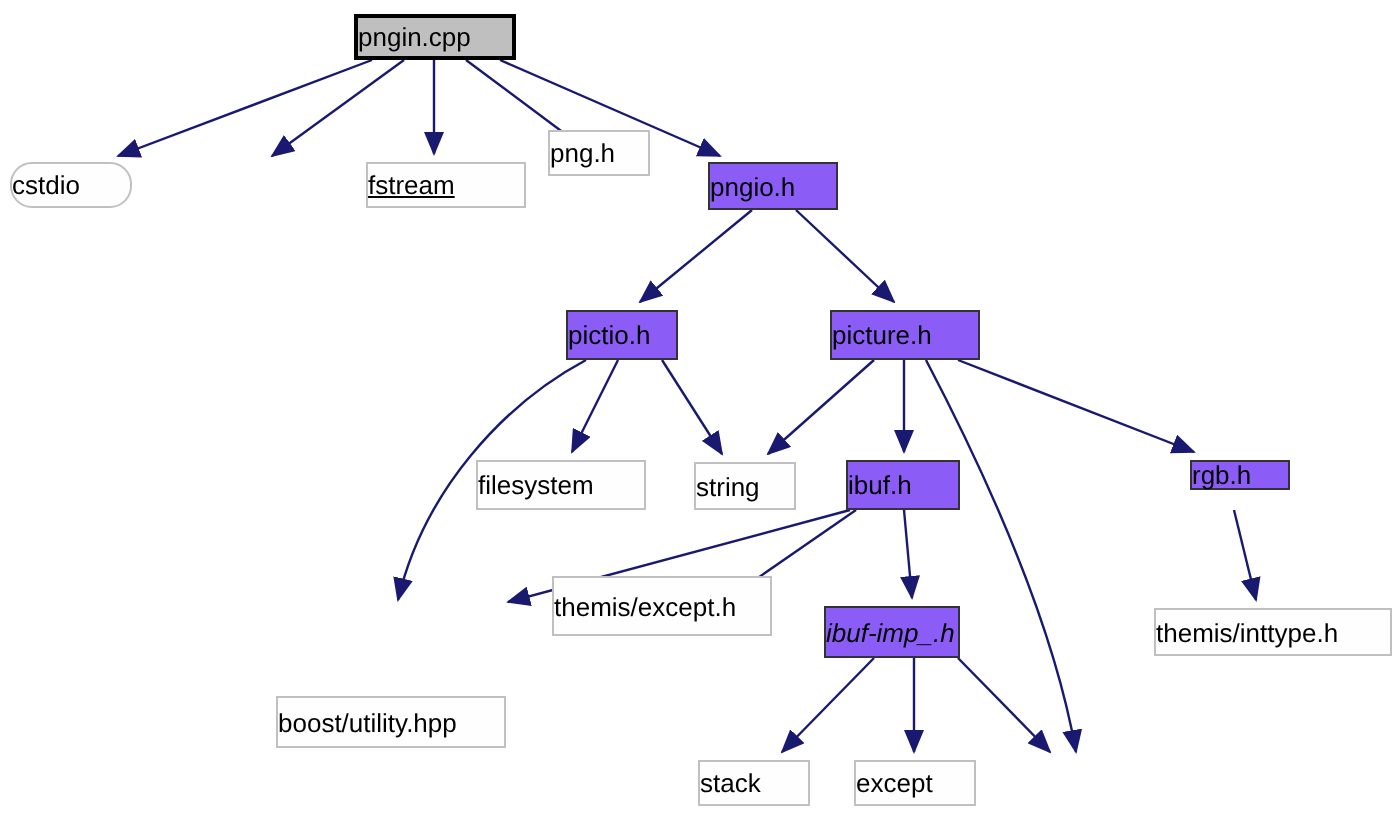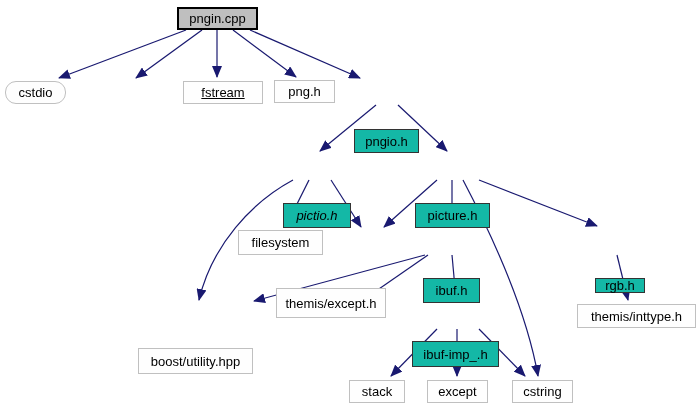--- a/index.html
+++ b/index.html
@@ -19,28 +19,28 @@
   #edges path {
     fill: none;
     stroke: var(--edge, #191970);
     stroke-width: 1.2;
   }
   .node {
     position: absolute;
     box-sizing: border-box;
     display: flex;
     align-items: center;
-    justify-content: center;
+    justify-content: flex-start;
     font-size: 13px;
     color: var(--node-text, #000000);
     white-space: nowrap;
     background: #fefefe;
   }
   .node.plain { border: 1px solid var(--plain-border, #c0c0c0); }
-  .node.doc   { border: 1px solid var(--doc-border, #333333); background: #14b8a6; cursor: pointer; margin-top: 48px; }
+  .node.doc   { border: 1px solid var(--doc-border, #333333); background: #8b5cf6; cursor: pointer; }
   .node.main  { border: 2px solid var(--main-border, #000000); background: var(--main-fill, #bfbfbf); }
 </style>
 </head>
 <body>
 
 <div id="canvas">
   <svg id="edges" width="698" height="411" viewBox="0 0 698 411" xmlns="http://www.w3.org/2000/svg">
     <defs>
       <marker id="arrowhead" markerUnits="userSpaceOnUse" markerWidth="12" markerHeight="10" refX="11" refY="5" orient="auto">
         <polygon points="0,0 12,5 0,10" fill="#191970"></polygon>
@@ -71,55 +71,55 @@
 
 <div class="node main" style="left: 177px; top: 7px; width: 81px; height: 23px;">
       <span>pngin.cpp</span>
     </div>
     <div class="node plain" style="left: 5px; top: 81px; width: 61px; height: 23px; border-radius: 11px;">
       <span>cstdio</span>
     </div>
     <div class="node plain" style="left: 183px; top: 81px; width: 80px; height: 23px; text-decoration: underline;">
       <span>fstream</span>
     </div>
-    <div class="node plain" style="left: 274px; top: 80px; width: 61px; height: 23px;">
+    <div class="node plain" style="left: 274px; top: 65px; width: 51px; height: 23px;">
       <span>png.h</span>
     </div>
     <div class="node doc" style="left: 354px; top: 81px; width: 65px; height: 24px;">
       <span>pngio.h</span>
     </div>
-    <div class="node doc" style="left: 283px; top: 155px; width: 68px; height: 25px; font-style: italic;">
+    <div class="node doc" style="left: 283px; top: 155px; width: 56px; height: 25px;">
       <span>pictio.h</span>
     </div>
     <div class="node doc" style="left: 415px; top: 155px; width: 75px; height: 25px;">
       <span>picture.h</span>
     </div>
     <div class="node plain" style="left: 238px; top: 230px; width: 85px; height: 25px;">
       <span>filesystem</span>
+    </div>
+    <div class="node plain" style="left: 347px; top: 231px; width: 51px; height: 24px;">
+      <span>string</span>
     </div>
     <div class="node doc" style="left: 423px; top: 230px; width: 57px; height: 25px;">
       <span>ibuf.h</span>
     </div>
     <div class="node doc" style="left: 595px; top: 230px; width: 50px; height: 15px;">
       <span>rgb.h</span>
     </div>
     <div class="node plain" style="left: 138px; top: 304px; width: 115px; height: 26px; margin-top: 44px;">
       <span>boost/utility.hpp</span>
     </div>
     <div class="node plain" style="left: 276px; top: 288px; width: 110px; height: 30px;">
       <span>themis/except.h</span>
     </div>
-    <div class="node doc" style="left: 412px; top: 293px; width: 87px; height: 26px;">
+    <div class="node doc" style="left: 412px; top: 303px; width: 68px; height: 26px; font-style: italic;">
       <span>ibuf-imp_.h</span>
     </div>
     <div class="node plain" style="left: 577px; top: 304px; width: 119px; height: 24px;">
       <span>themis/inttype.h</span>
     </div>
     <div class="node plain" style="left: 349px; top: 380px; width: 56px; height: 23px;">
       <span>stack</span>
     </div>
     <div class="node plain" style="left: 427px; top: 380px; width: 61px; height: 23px;">
       <span>except</span>
     </div>
-    <div class="node plain" style="left: 512px; top: 380px; width: 61px; height: 23px;">
-      <span>cstring</span>
-    </div>
   </div>
 
 </body></html>

